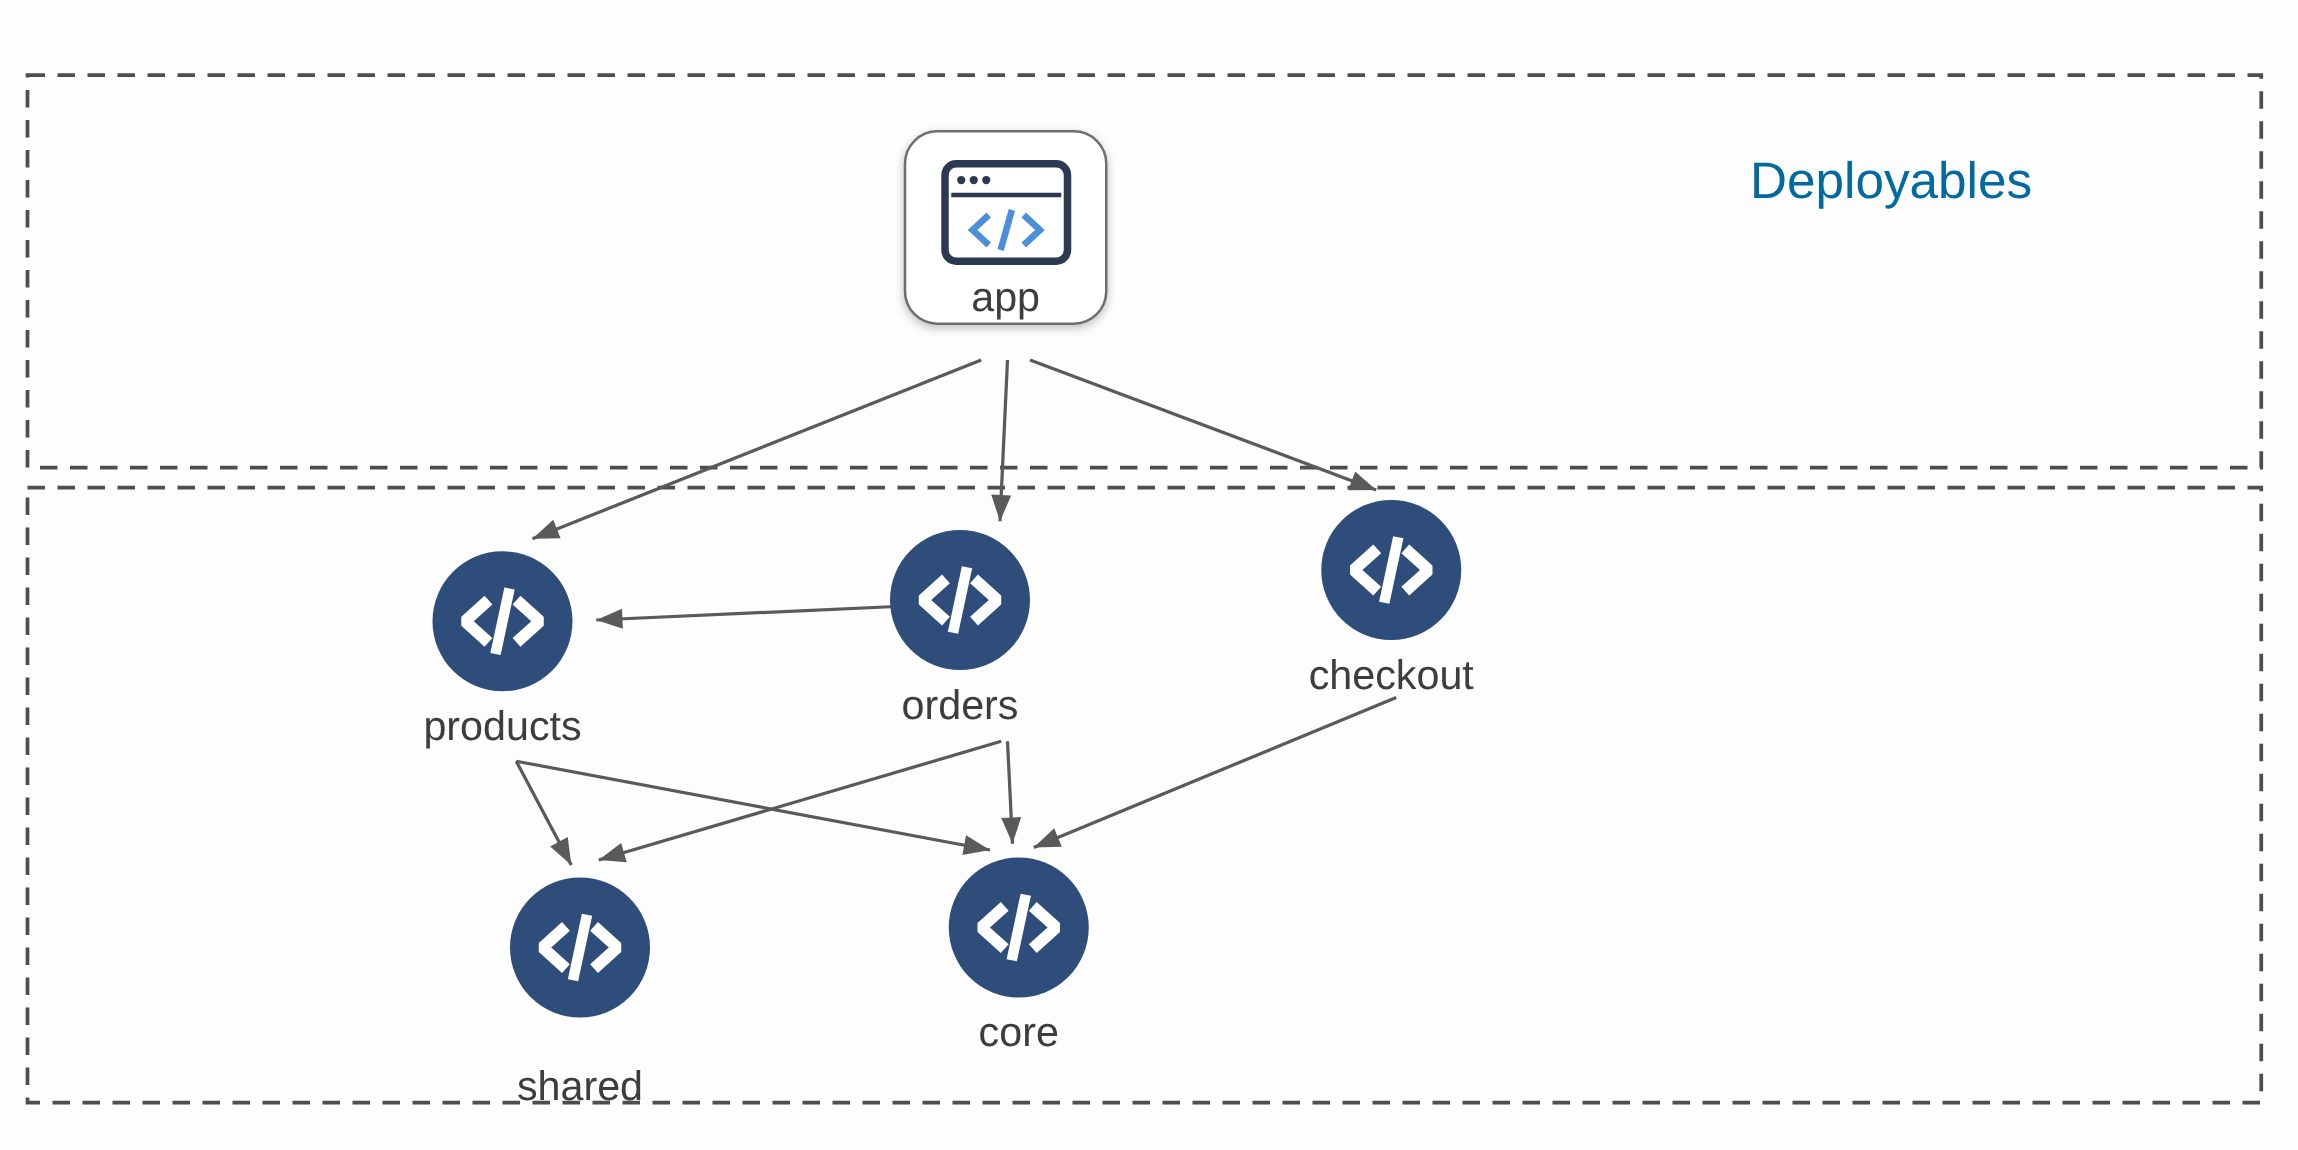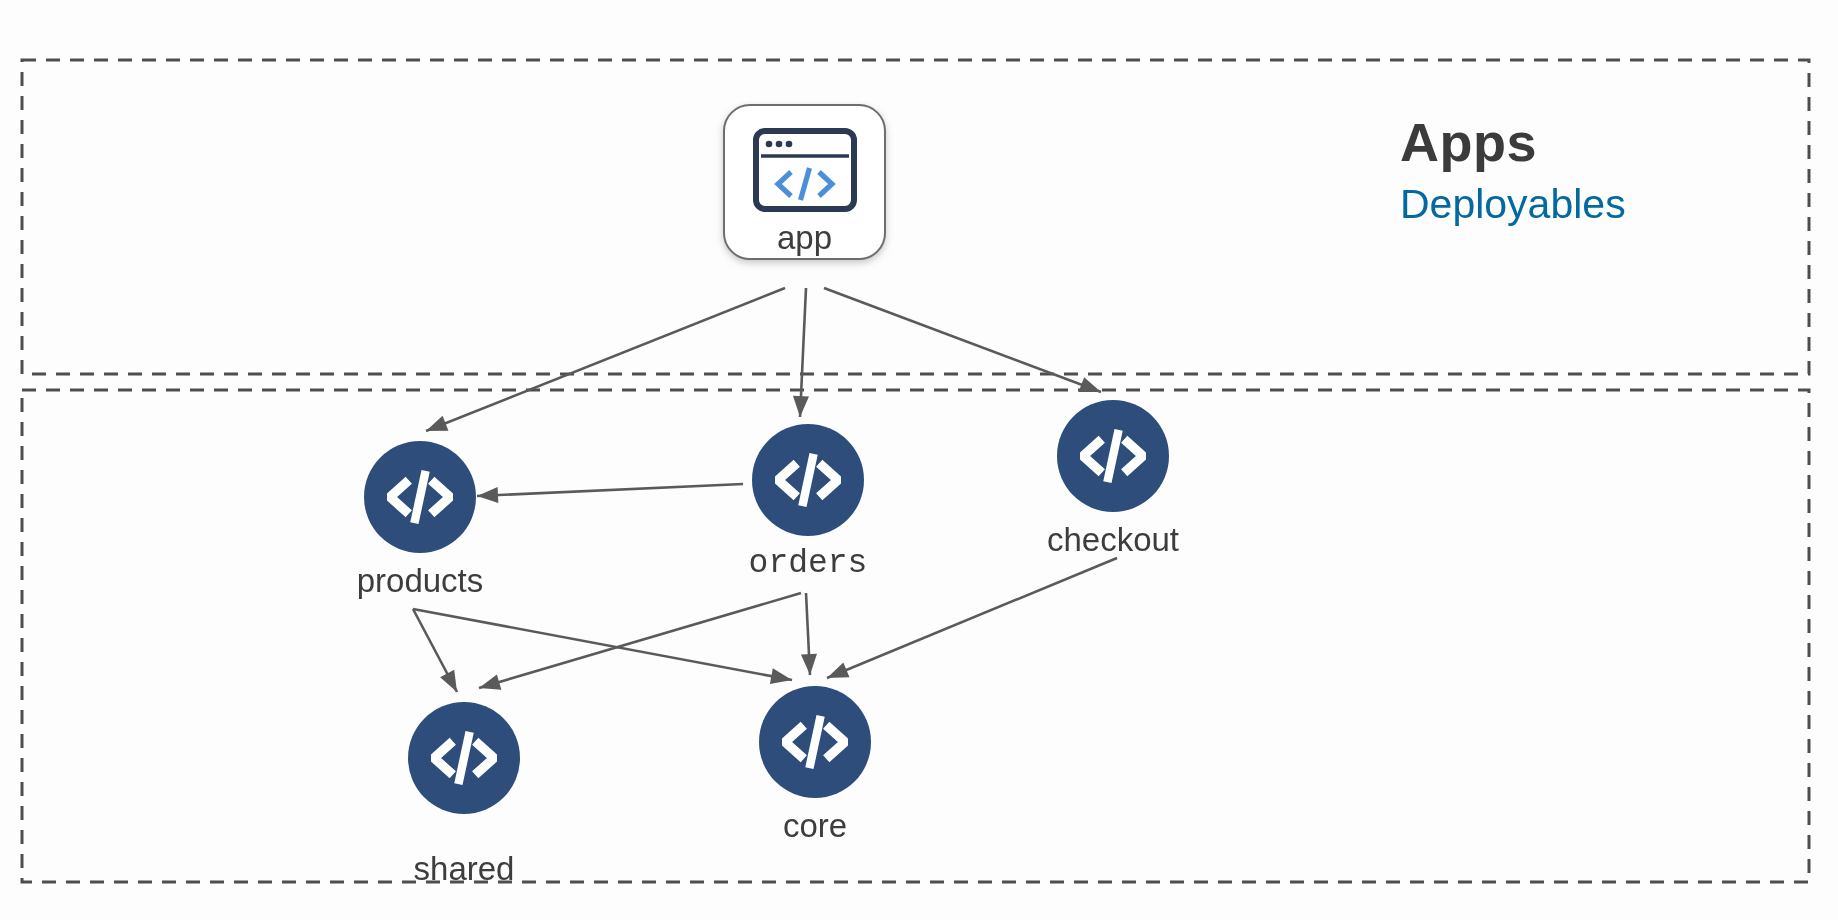--- a/index.html
+++ b/index.html
@@ -52,22 +52,22 @@
   .lib-node {
     position:absolute; width:200px;
     display:flex; flex-direction:column; align-items:center;
   }
   .lib-circle {
     width:112px; height:112px; border-radius:50%;
     background:#2e4d7b;
     display:flex; align-items:center; justify-content:center;
   }
   .lib-node .node-label { margin-top:9px; }
-  .node-products { left:320px; top:441px; }
-  .node-orders   { left:708px; top:424px;font-family:Liberation Mono, monospace; }
+  .node-products { left:302px; top:441px; }
+  .node-orders   { left:668px; top:424px; }
   .node-checkout { left:1013px; top:400px; }
   .node-shared   { left:364px; top:702px;gap:27px; }
   .node-core     { left:715px; top:686px; }
 </style>
 </head>
 <body>
 
 <div class="canvas">
 
   <svg class="layer" viewBox="0 0 1838 920">
@@ -87,21 +87,20 @@
       <line x1="743" y1="484" x2="477" y2="496" marker-end="url(#arrow)"></line>
       <line x1="413" y1="609" x2="457" y2="692" marker-end="url(#arrow)"></line>
       <line x1="413" y1="609" x2="792" y2="680" marker-end="url(#arrow)"></line>
       <line x1="801" y1="593" x2="479" y2="688" marker-end="url(#arrow)"></line>
       <line x1="806" y1="593" x2="810" y2="675" marker-end="url(#arrow)"></line>
       <line x1="1117" y1="558" x2="827" y2="678" marker-end="url(#arrow)"></line>
     </g>
   </svg>
 
   <div class="section-label apps-label">
-    <div class="section-title">Apps</div>
     <div class="section-subtitle">Deployables</div>
   </div>
 
   <div class="app-node">
     <svg class="browser-icon" width="106" height="86" viewBox="0 0 106 86">
       <rect x="4" y="4" width="98" height="78" rx="9" fill="#ffffff" stroke="#2b3a52" stroke-width="6"></rect>
       <circle cx="17" cy="17" r="3.3" fill="#2b3a52"></circle>
       <circle cx="27" cy="17" r="3.3" fill="#2b3a52"></circle>
       <circle cx="37" cy="17" r="3.3" fill="#2b3a52"></circle>
       <line x1="9" y1="29" x2="97" y2="29" stroke="#2b3a52" stroke-width="3.5"></line>

